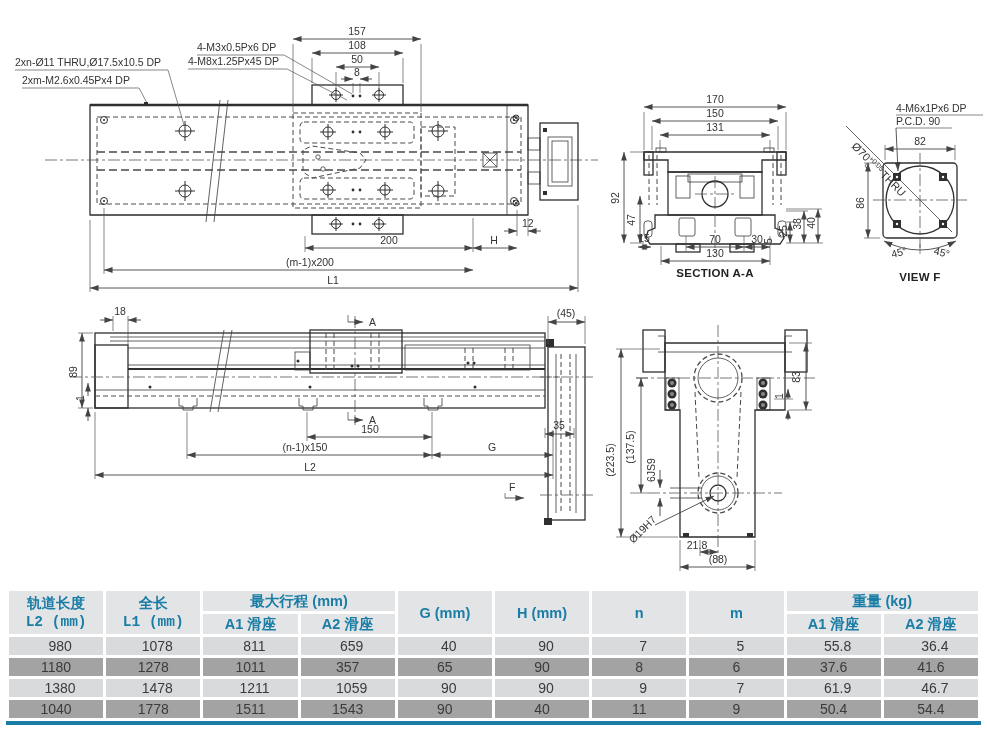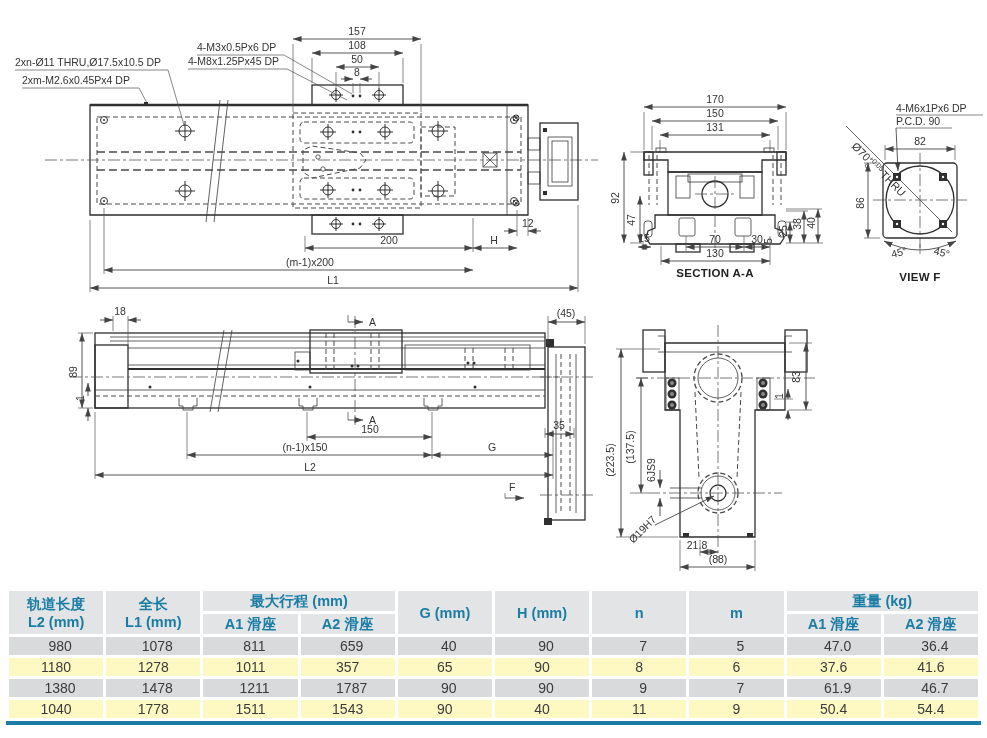--- a/index.html
+++ b/index.html
@@ -21,22 +21,22 @@
   .dot{fill:#2f2f2f;stroke:none;}
   .scrw{stroke:#2f2f2f;fill:none;stroke-width:1;}
   text{font-family:"Liberation Sans",sans-serif;}
   .anchor-mid{text-anchor:middle;}
   
   .spec-wrap{position:absolute;left:6px;top:588px;width:975px;border-bottom:4px solid #1a7da6;background:#fff;}
   table.spec{width:100%;border-collapse:separate;border-spacing:3px 3px;table-layout:fixed;}
   table.spec th{background:#e3e4e6;color:#1a7da6;font-weight:bold;font-size:14.5px;text-align:center;padding:1px 0;line-height:1.25;}
   table.spec td{font-size:14px;color:#3b3b3d;text-align:center;padding:0;height:18px;line-height:18px;}
   tr.row-odd td{background:#d9dadc;padding-left:8px;}
-  tr.row-even td{background:#fef9c3;}
-  .h2line span{display:block;}
+  tr.row-even td{background:#a3a3a3;}
+  .h2line span{display:block;font-family:Liberation Mono, monospace;}
 </style>
 </head>
 <body>
 
 <div class="sheet">
 <svg width="987" height="586" viewBox="0 0 987 586">
   <defs>
     <marker id="ma" markerWidth="11" markerHeight="8" refX="9.5" refY="4" orient="auto-start-reverse">
       <path d="M0,0.8 L9.5,4 L0,7.2 Z" fill="#444"></path>
     </marker>
@@ -577,40 +577,40 @@
     <tbody>
       <tr class="row-odd">
         <td>980</td>
         <td>1078</td>
         <td>811</td>
         <td>659</td>
         <td>40</td>
         <td>90</td>
         <td>7</td>
         <td>5</td>
-        <td>47.0</td>
+        <td>55.8</td>
         <td>36.4</td>
       </tr>
       <tr class="row-even">
         <td>1180</td>
         <td>1278</td>
         <td>1011</td>
         <td>357</td>
         <td>65</td>
         <td>90</td>
         <td>8</td>
         <td>6</td>
         <td>37.6</td>
         <td>41.6</td>
       </tr>
       <tr class="row-odd">
         <td>1380</td>
         <td>1478</td>
         <td>1211</td>
-        <td>1787</td>
+        <td>1059</td>
         <td>90</td>
         <td>90</td>
         <td>9</td>
         <td>7</td>
         <td>61.9</td>
         <td>46.7</td>
       </tr>
       <tr class="row-even">
         <td>1040</td>
         <td>1778</td>

